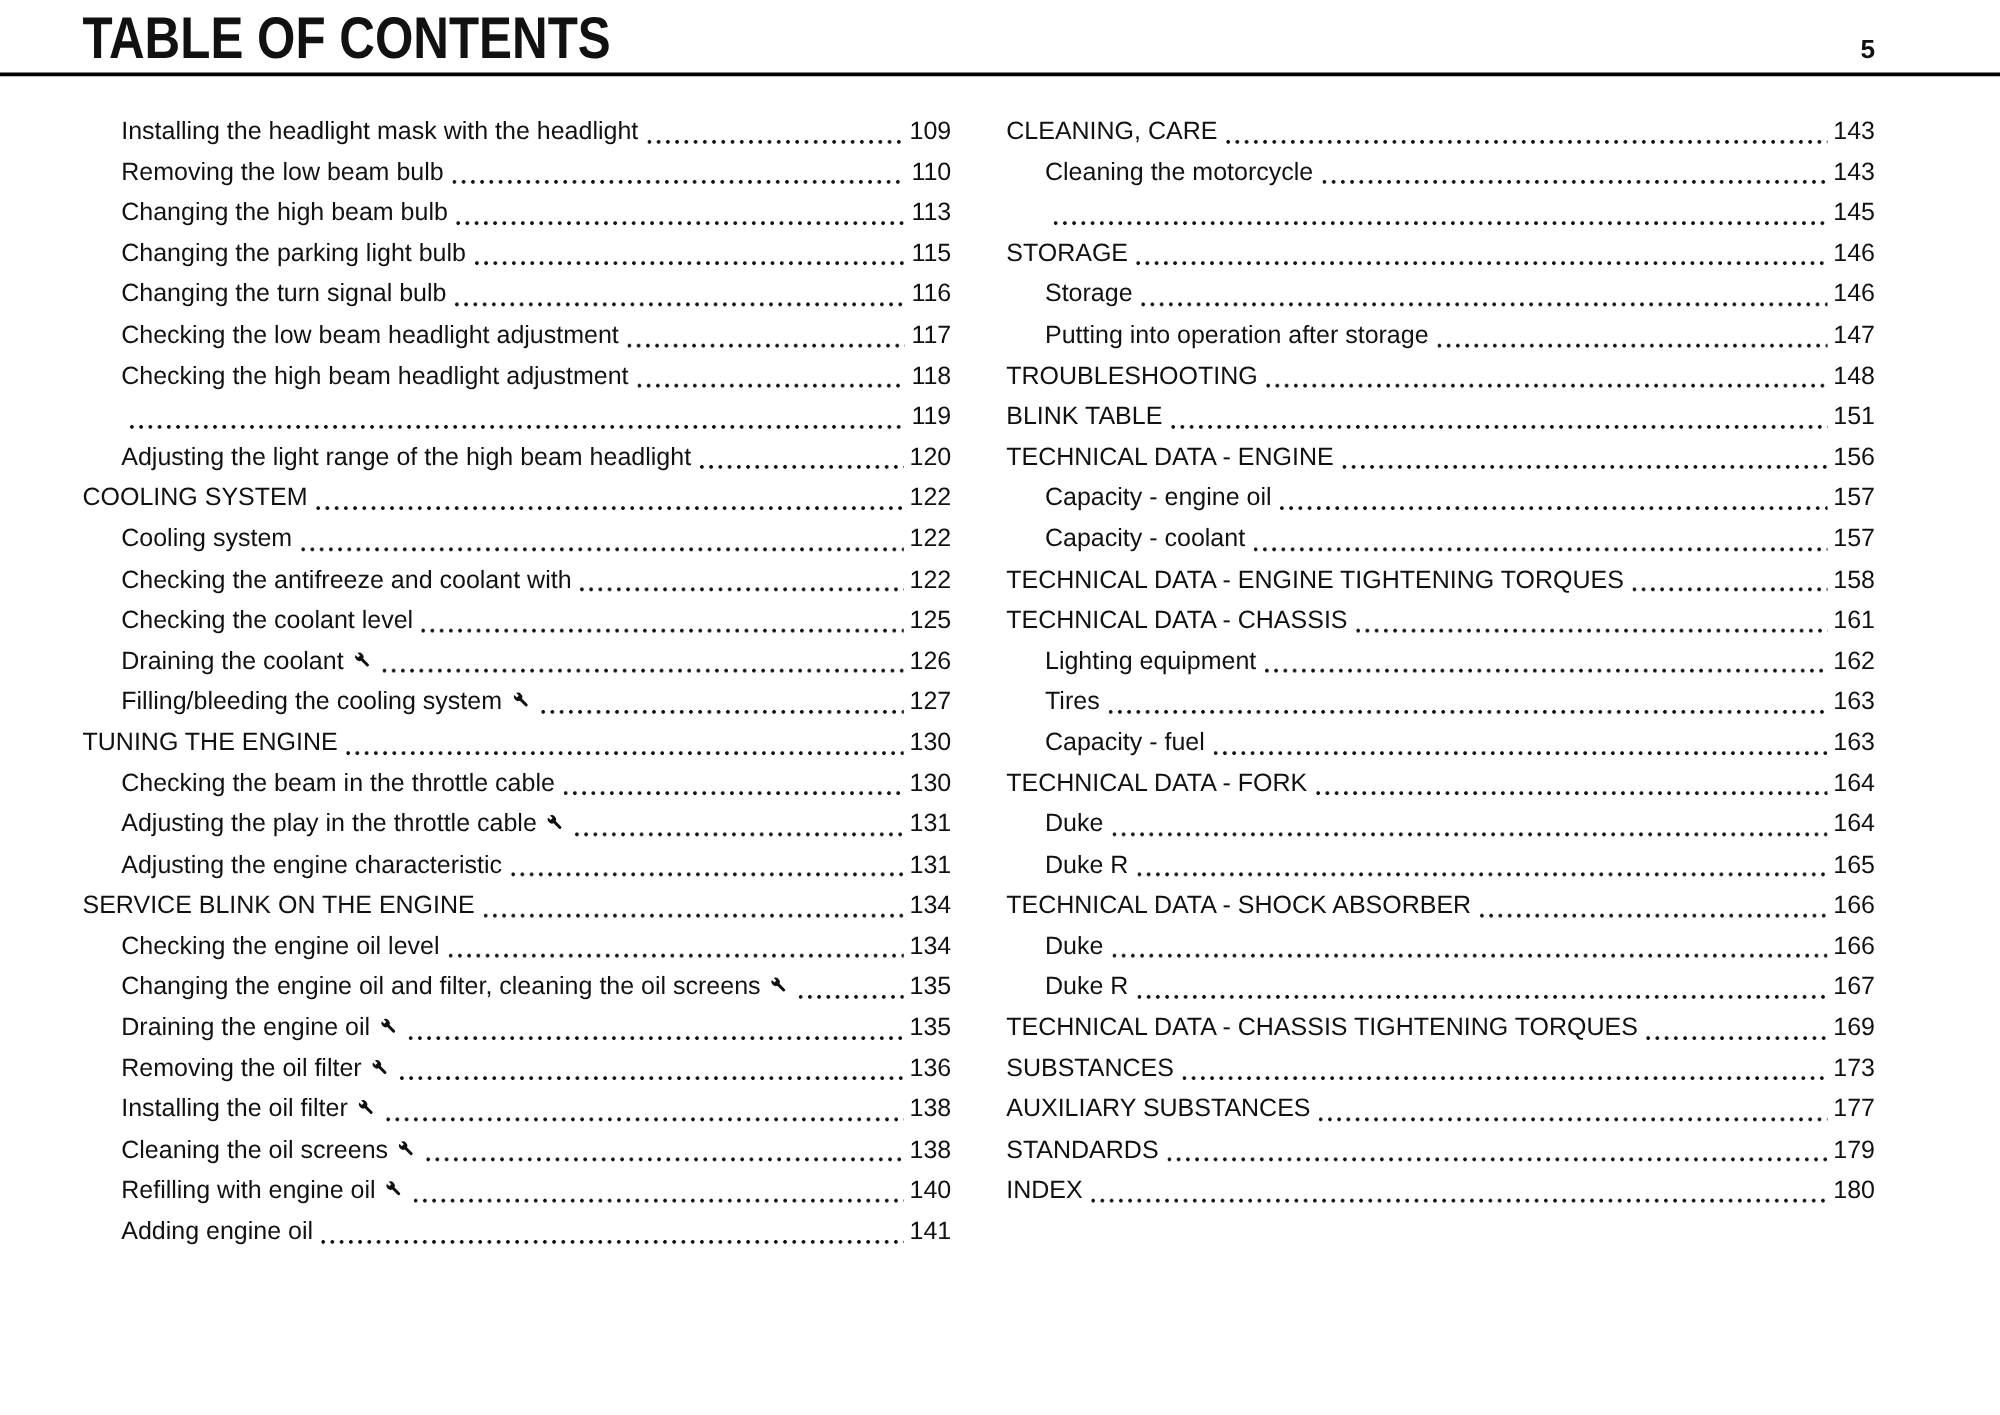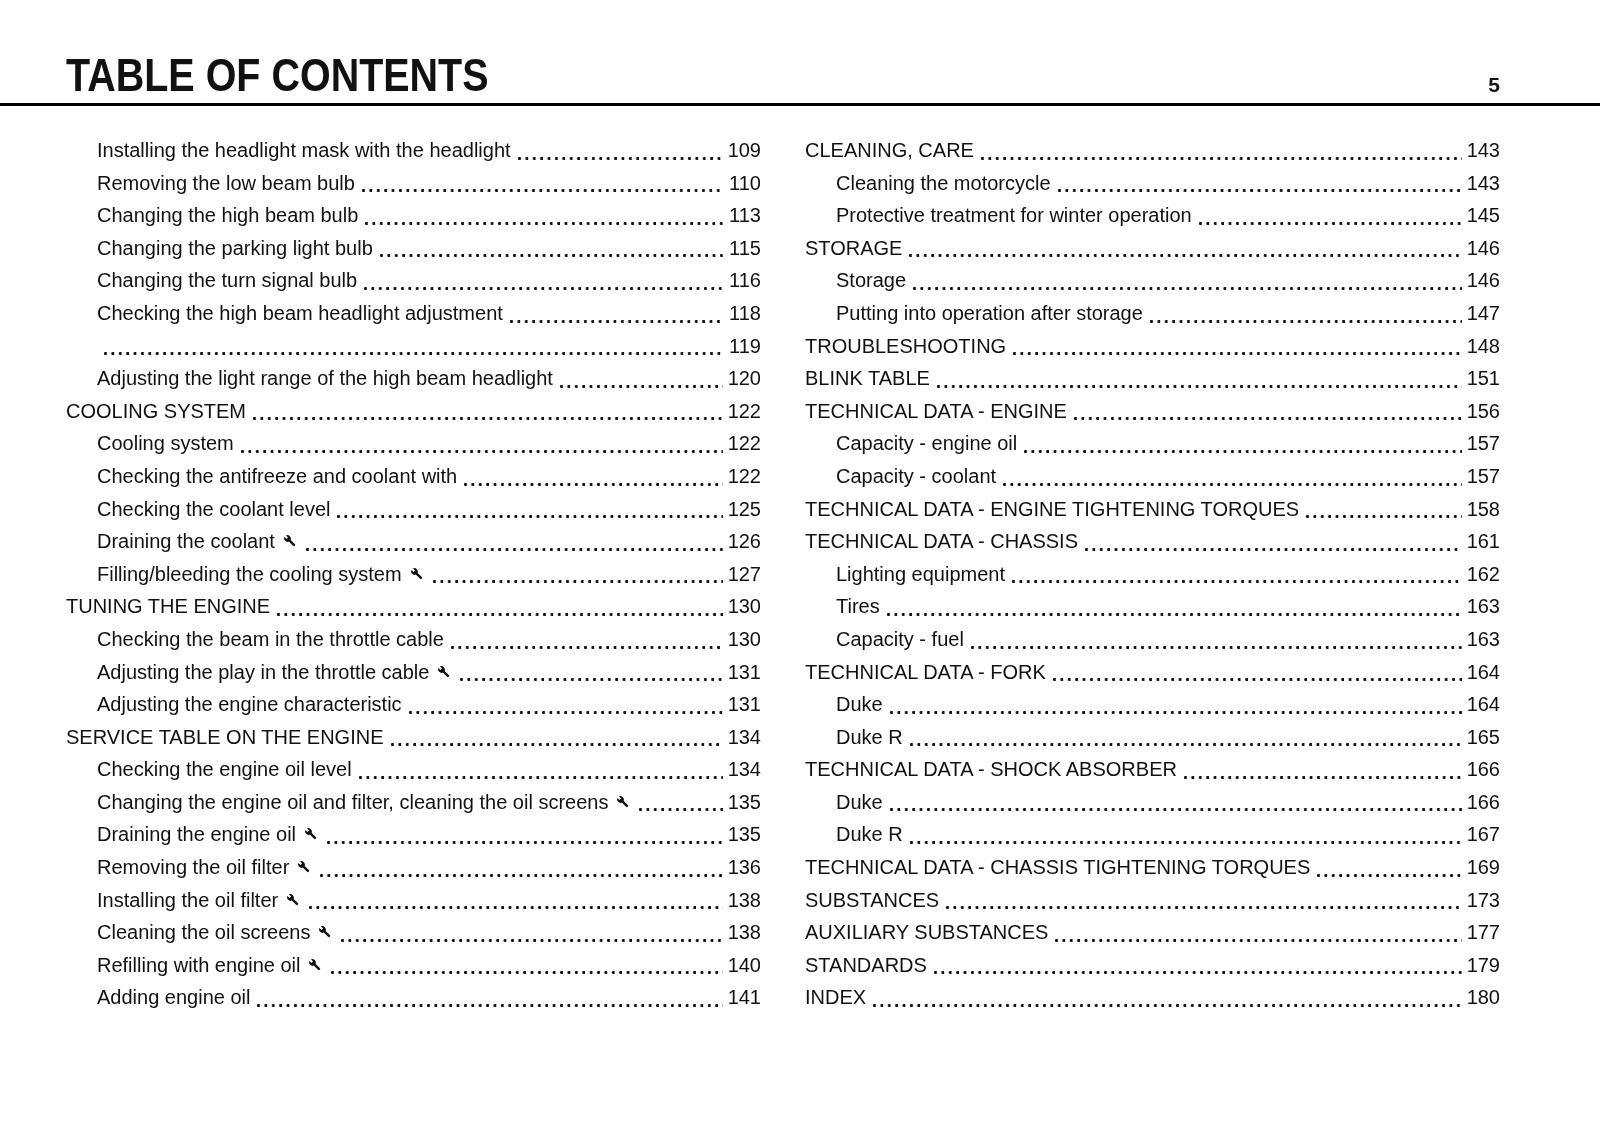--- a/index.html
+++ b/index.html
@@ -9,21 +9,21 @@
     height: 1132px;
     background: #ffffff;
     color: #111111;
     font-family: "Liberation Sans", sans-serif;
     overflow: hidden;
   }
 
   
   .page-header {
     position: relative;
-    height: 106px;
+    height: 61px;
     border-bottom: 3px solid #000;
     padding-left: 15px;
   }
   .page-title {
     position: absolute;
     left: 66px;
     bottom: 1px;
     margin: 0;
     font-size: 47px;
     font-weight: 700;
@@ -107,20 +107,25 @@
         <span class="txt">Changing the parking light bulb</span>
         <span class="dots"></span>
         <span class="pg">115</span>
       </div>
       <div class="toc-entry lvl1">
         <span class="txt">Changing the turn signal bulb</span>
         <span class="dots"></span>
         <span class="pg">116</span>
       </div>
       <div class="toc-entry lvl1">
+        <span class="txt">Checking the low beam headlight adjustment</span>
+        <span class="dots"></span>
+        <span class="pg">117</span>
+      </div>
+      <div class="toc-entry lvl1">
         <span class="txt">Checking the high beam headlight adjustment</span>
         <span class="dots"></span>
         <span class="pg">118</span>
       </div>
       <div class="toc-entry lvl1">
         <span class="dots"></span>
         <span class="pg">119</span>
       </div>
       <div class="toc-entry lvl1">
         <span class="txt">Adjusting the light range of the high beam headlight</span>
@@ -189,21 +194,21 @@
             </svg></span></span>
         <span class="dots"></span>
         <span class="pg">131</span>
       </div>
       <div class="toc-entry lvl1">
         <span class="txt">Adjusting the engine characteristic</span>
         <span class="dots"></span>
         <span class="pg">131</span>
       </div>
       <div class="toc-entry lvl0">
-        <span class="txt">SERVICE TABLE ON THE ENGINE</span>
+        <span class="txt">SERVICE BLINK ON THE ENGINE</span>
         <span class="dots"></span>
         <span class="pg">134</span>
       </div>
       <div class="toc-entry lvl1">
         <span class="txt">Checking the engine oil level</span>
         <span class="dots"></span>
         <span class="pg">134</span>
       </div>
       <div class="toc-entry lvl1">
         <span class="txt">Changing the engine oil and filter, cleaning the oil screens<span class="wrench-wrap"><svg viewBox="0 0 24 24" aria-hidden="true">
@@ -282,21 +287,20 @@
         <span class="txt">CLEANING, CARE</span>
         <span class="dots"></span>
         <span class="pg">143</span>
       </div>
       <div class="toc-entry lvl1">
         <span class="txt">Cleaning the motorcycle</span>
         <span class="dots"></span>
         <span class="pg">143</span>
       </div>
       <div class="toc-entry lvl1">
-        <span class="txt">Protective treatment for winter operation</span>
         <span class="dots"></span>
         <span class="pg">145</span>
       </div>
       <div class="toc-entry lvl0">
         <span class="txt">STORAGE</span>
         <span class="dots"></span>
         <span class="pg">146</span>
       </div>
       <div class="toc-entry lvl1">
         <span class="txt">Storage</span>

